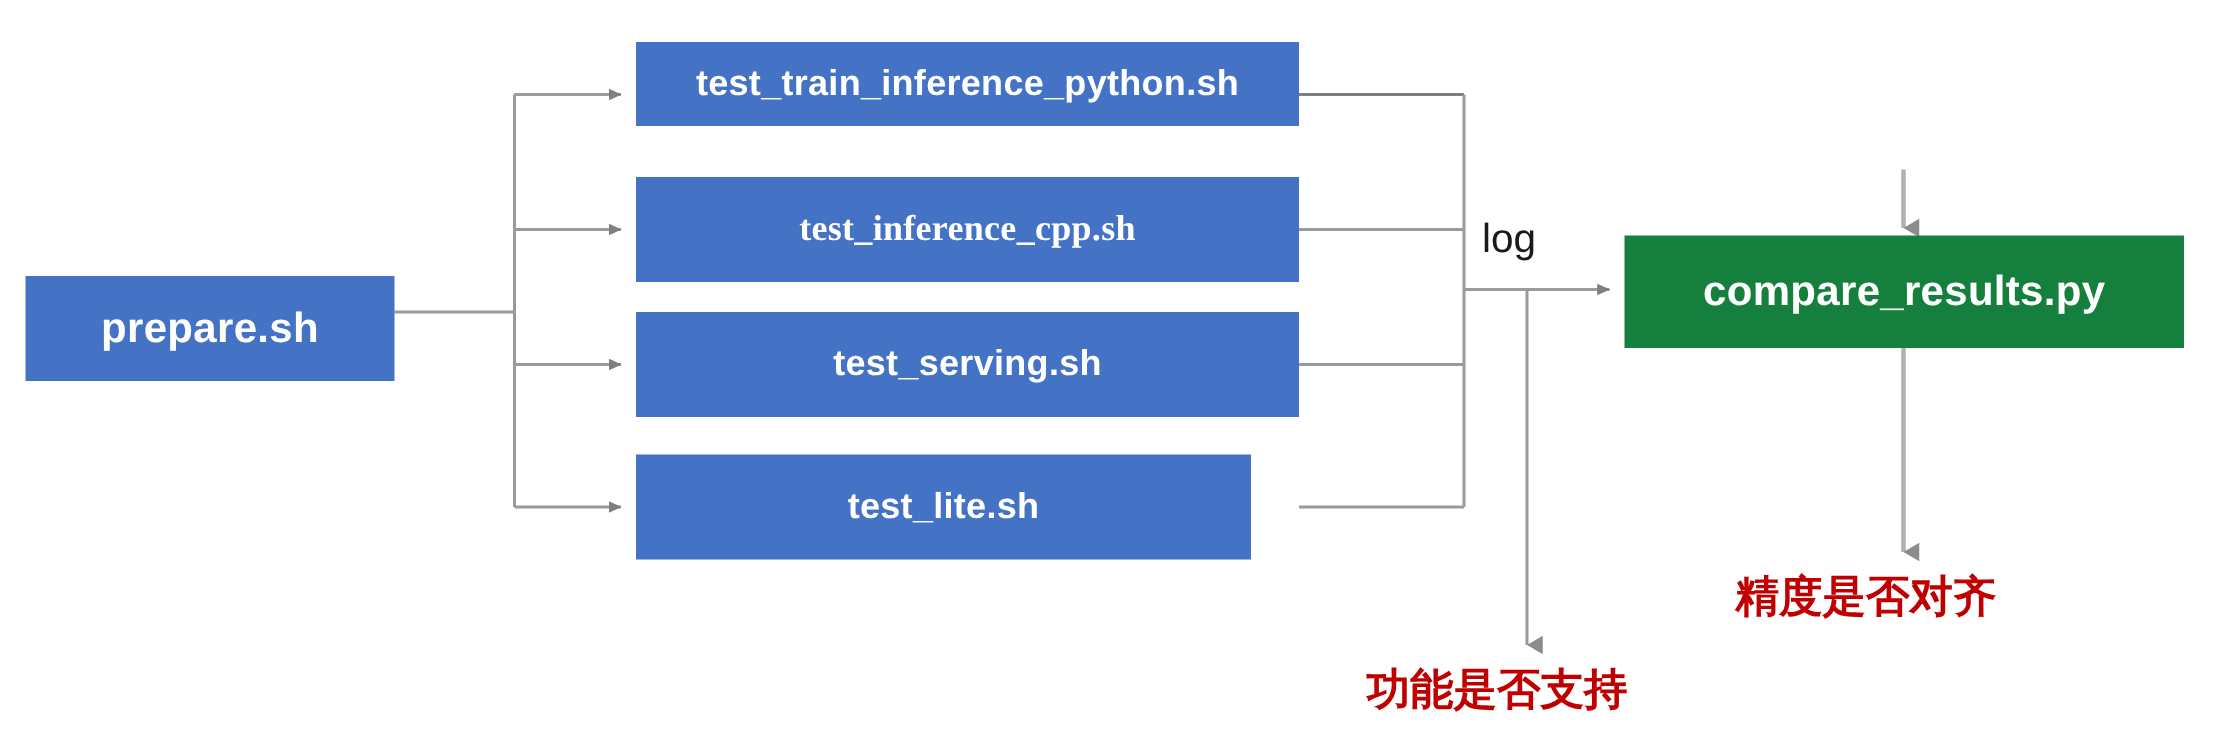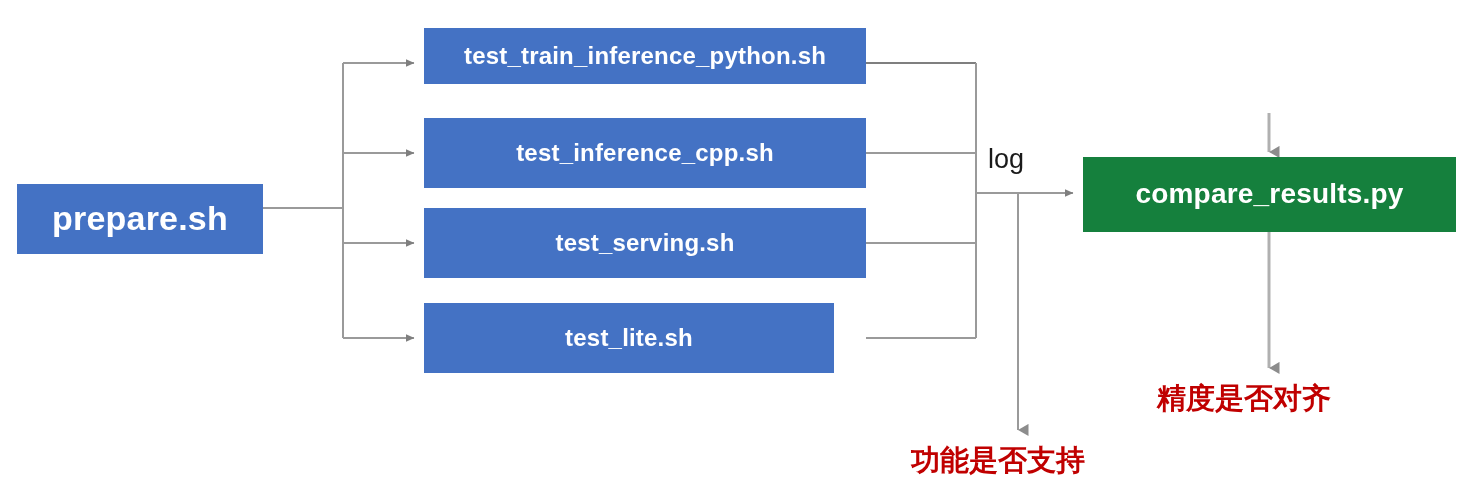--- a/index.html
+++ b/index.html
@@ -29,23 +29,23 @@
     display: flex;
     align-items: center;
     justify-content: center;
     color: #ffffff;
     font-weight: bold;
     letter-spacing: 0.2px;
     box-sizing: border-box;
     text-align: center;
     line-height: 1.1;
   }
-  .node-prepare   { left: 17px;   top: 184px; width: 246px; height: 70px;  font-size: 34px; }
+  .node-prepare   { left: 17px;   top: 184px; width: 246px; height: 70px;  font-size: 28px; }
   .node-t1        { left: 424px;  top: 28px;  width: 442px; height: 56px;  font-size: 24px; }
-  .node-t2        { left: 424px;  top: 118px; width: 442px; height: 70px;  font-size: 24px; }
+  .node-t2        { left: 424px;  top: 118px; width: 442px; height: 70px;  font-size: 24px; font-family: Liberation Serif, serif; }
   .node-t3        { left: 424px;  top: 208px; width: 442px; height: 70px;  font-size: 24px; }
   .node-t4        { left: 424px;  top: 303px; width: 410px; height: 70px;  font-size: 24px; }
   .node-results   { left: 1184px; top: 27px;  width: 173px; height: 86px;  font-size: 27px; border-radius: 13px; }
   .node-compare   { left: 1083px; top: 157px; width: 373px; height: 75px;  font-size: 28px; }
 
   .edge-label {
     position: absolute;
     color: #1a1a1a;
     font-size: 27px;
     line-height: 1;

